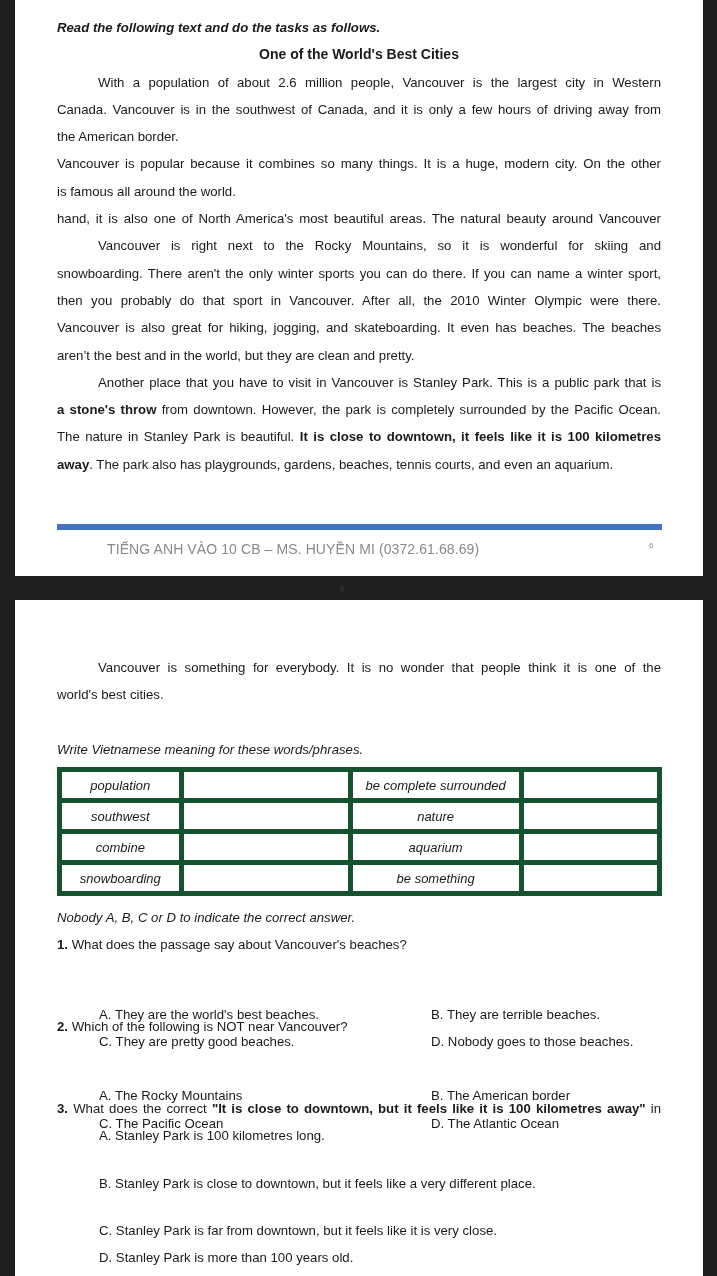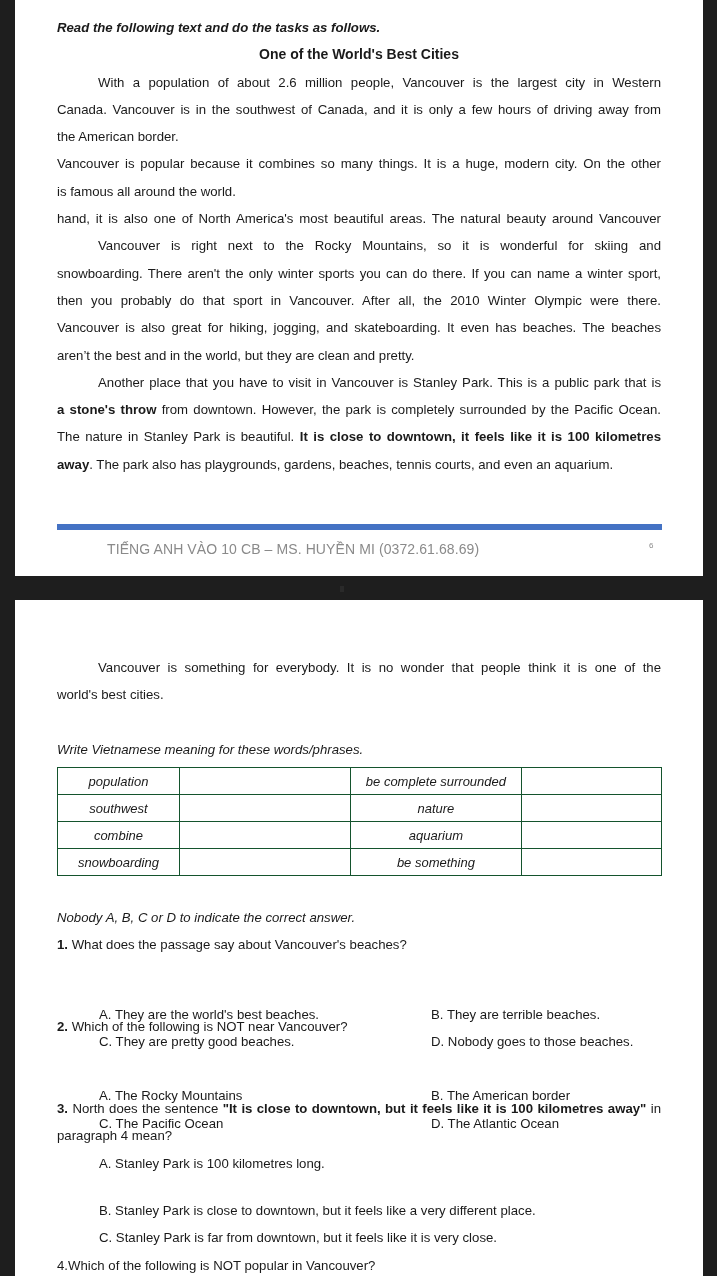--- a/index.html
+++ b/index.html
@@ -35,21 +35,21 @@
     }
     .gap-mark {
       position: absolute; left: 340px; top: 586px; width: 4px; height: 6px; background: #2a2a2a;
     }
     table.vocab {
       position: absolute; left: 42px; top: 167px;
       border-collapse: collapse; width: 605px;
       font-size: 13px; font-style: italic;
     }
     table.vocab td {
-      border: 1px solid #14532d; height: 26px; padding: 0; text-align: center;
+      border: 5px solid #14532d; height: 26px; padding: 0; text-align: center;
     }
     .q-sub { position: absolute; font-size: 13.2px; white-space: nowrap; margin-top: 42px; }
   </style>
 </head>
 <body>
 
 <div class="page" id="page1">
   <div class="content" style="top:14px;">
     <div class="line instr">Read the following text and do the tasks as follows.</div>
     <div class="line title">One of the World's Best Cities</div>
@@ -153,22 +153,22 @@
         <span class="q-sub" style="left:42px;">A. The Rocky Mountains</span>
         <span class="q-sub" style="left:374px;">B. The American border</span>
       </div>
       <div class="line" style="position:relative;height:27.3px;">
         <span class="q-sub" style="left:42px;">C. The Pacific Ocean</span>
         <span class="q-sub" style="left:374px;">D. The Atlantic Ocean</span>
       </div>
     </div>
 
     <div>
-      <div class="line just"><b>3.</b><span> North does the sentence </span><b>"It is close to downtown, but it feels like it is 100 kilometres away"</b><span> in</span></div>
-      <div class="line">paragraph 4 mean?</div>
+      <div class="line just"><b>3.</b><span> What does the correct </span><b>"It is close to downtown, but it feels like it is 100 kilometres away"</b><span> in</span></div>
       <div class="line" style="padding-left:42px;">A. Stanley Park is 100 kilometres long.</div>
       <div class="line" style="padding-left:42px;margin-top:20px;">B. Stanley Park is close to downtown, but it feels like a very different place.</div>
-      <div class="line" style="padding-left:42px;">C. Stanley Park is far from downtown, but it feels like it is very close.</div>
+      <div class="line" style="padding-left:42px;margin-top:20px;">C. Stanley Park is far from downtown, but it feels like it is very close.</div>
+      <div class="line" style="padding-left:42px;">D. Stanley Park is more than 100 years old.</div>
     </div>
 
     <div class="line">4.Which of the following is NOT popular in Vancouver?</div>
   </div>
 </div>
 
 </body></html>

